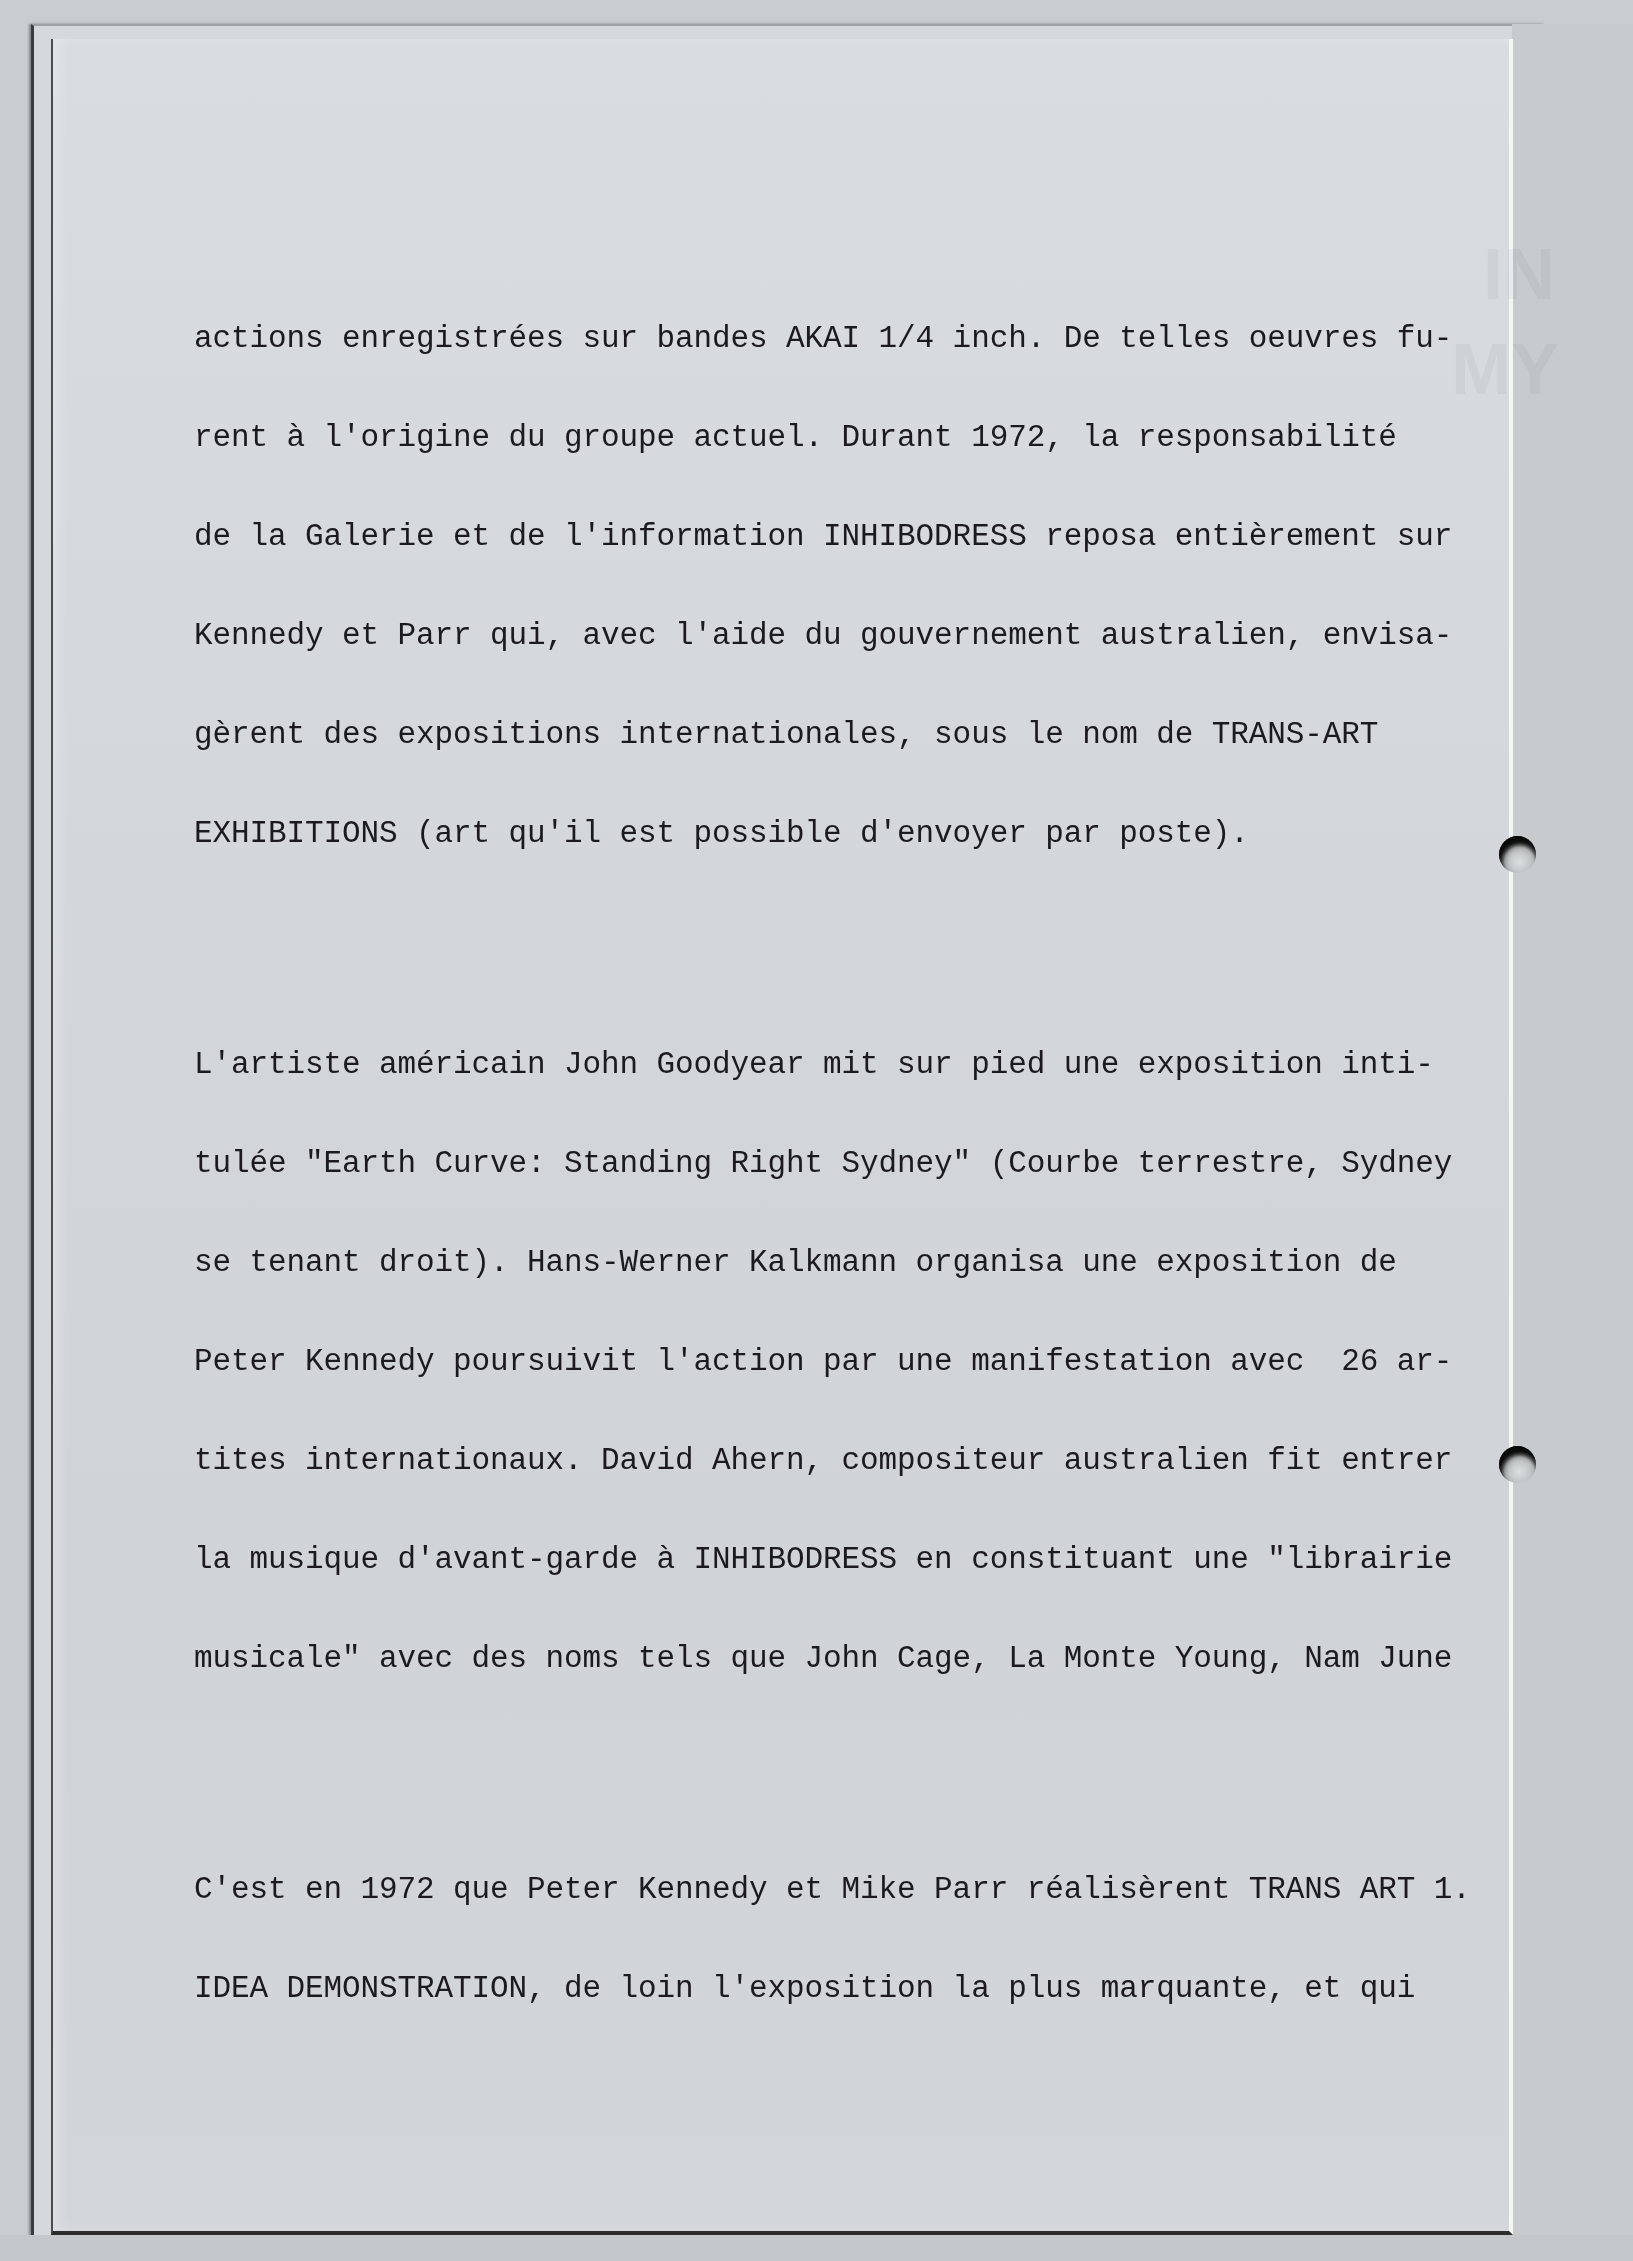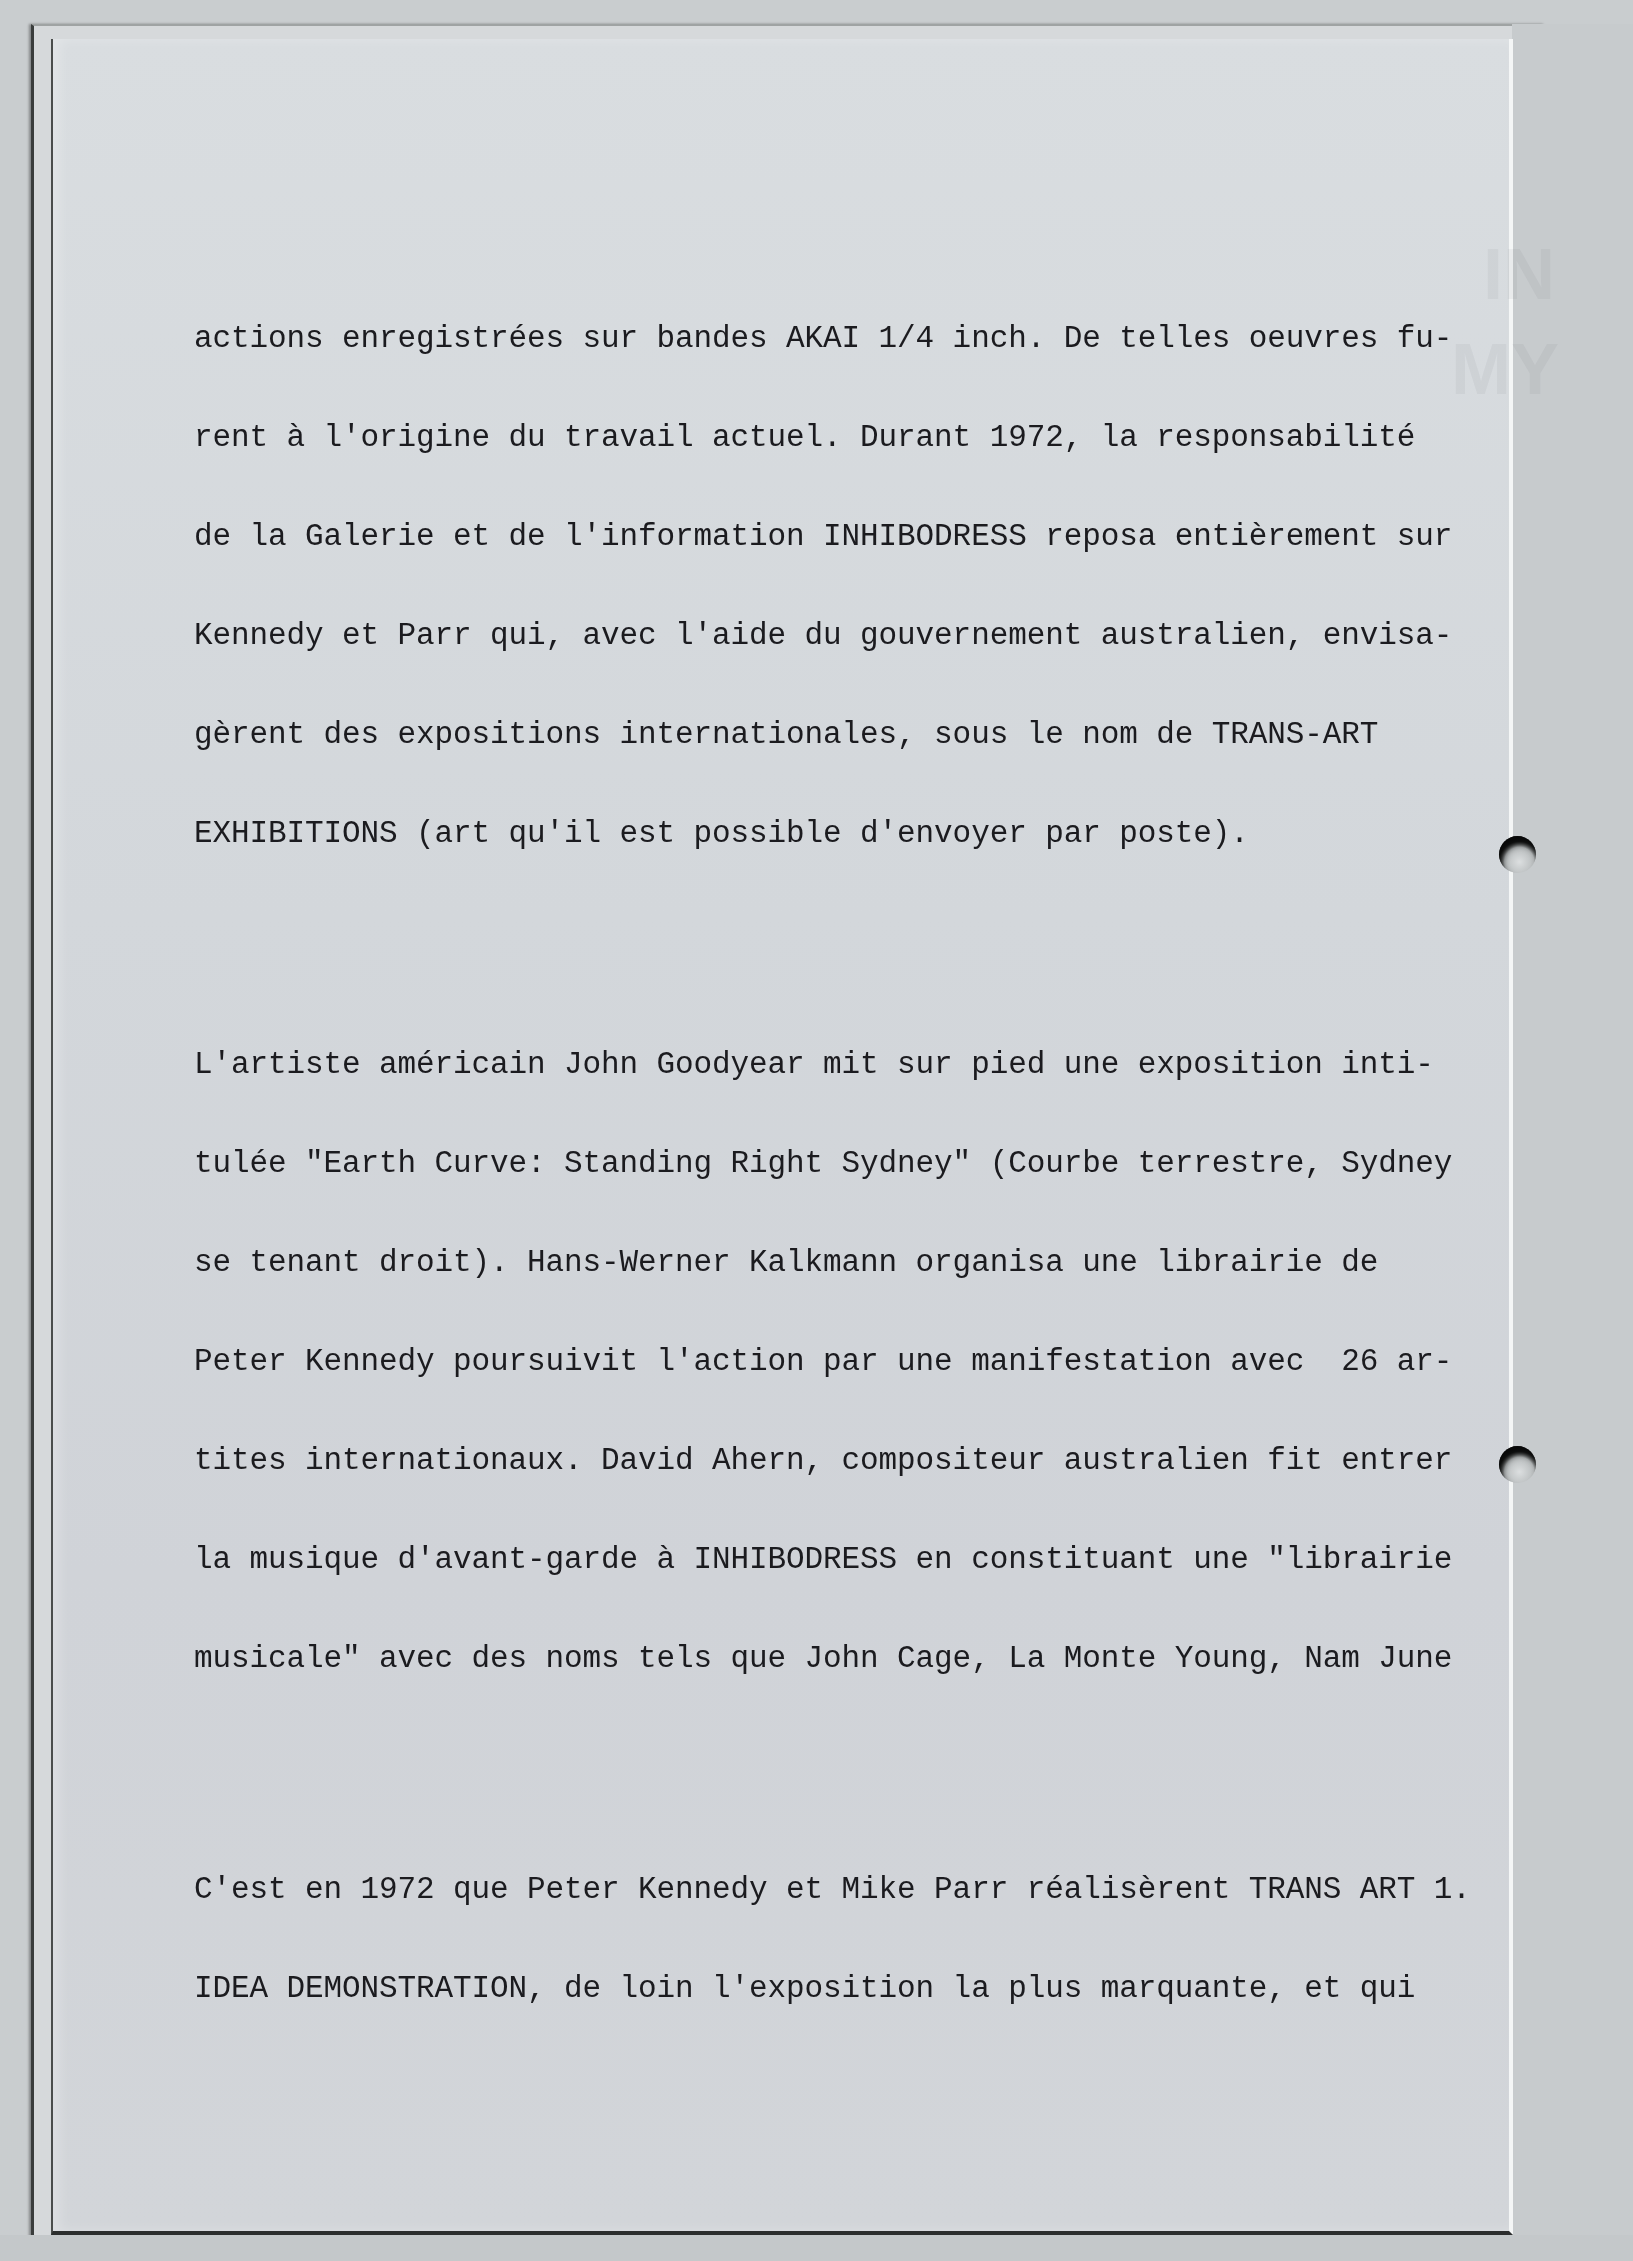--- a/index.html
+++ b/index.html
@@ -98,30 +98,30 @@
   <div class="show-through" style="left:1430px; top:178px;margin-top:16px;">IN</div>
   <div class="show-through" style="left:1398px; top:289px;text-align:right;">MY</div>
 </div>
 
 <div class="hole" style="left:1499px; top:836px;"></div>
 <div class="hole" style="left:1499px; top:1446px;"></div>
 
 <div class="text-block">
   <div>
     <span class="line">actions enregistrées sur bandes AKAI 1/4 inch. De telles oeuvres fu-</span>
-    <span class="line">rent à l'origine du travail actuel. Durant 1972, la responsabilité</span>
+    <span class="line">rent à l'origine du groupe actuel. Durant 1972, la responsabilité</span>
     <span class="line">de la Galerie et de l'information INHIBODRESS reposa entièrement sur</span>
     <span class="line">Kennedy et Parr qui, avec l'aide du gouvernement australien, envisa-</span>
     <span class="line">gèrent des expositions internationales, sous le nom de TRANS-ART</span>
     <span class="line">EXHIBITIONS (art qu'il est possible d'envoyer par poste).</span>
   </div>
   <div>
     <span class="line">L'artiste américain John Goodyear mit sur pied une exposition inti-</span>
     <span class="line">tulée "Earth Curve: Standing Right Sydney" (Courbe terrestre, Sydney</span>
-    <span class="line">se tenant droit). Hans-Werner Kalkmann organisa une librairie de</span>
+    <span class="line">se tenant droit). Hans-Werner Kalkmann organisa une exposition de</span>
     <span class="line">Peter Kennedy poursuivit l'action par une manifestation avec  26 ar-</span>
     <span class="line">tites internationaux. David Ahern, compositeur australien fit entrer</span>
     <span class="line">la musique d'avant-garde à INHIBODRESS en constituant une "librairie</span>
     <span class="line">musicale" avec des noms tels que John Cage, La Monte Young, Nam June</span>
   </div>
   <div>
     <span class="line">C'est en 1972 que Peter Kennedy et Mike Parr réalisèrent TRANS ART 1.</span>
     <span class="line">IDEA DEMONSTRATION, de loin l'exposition la plus marquante, et qui</span>
     
     

